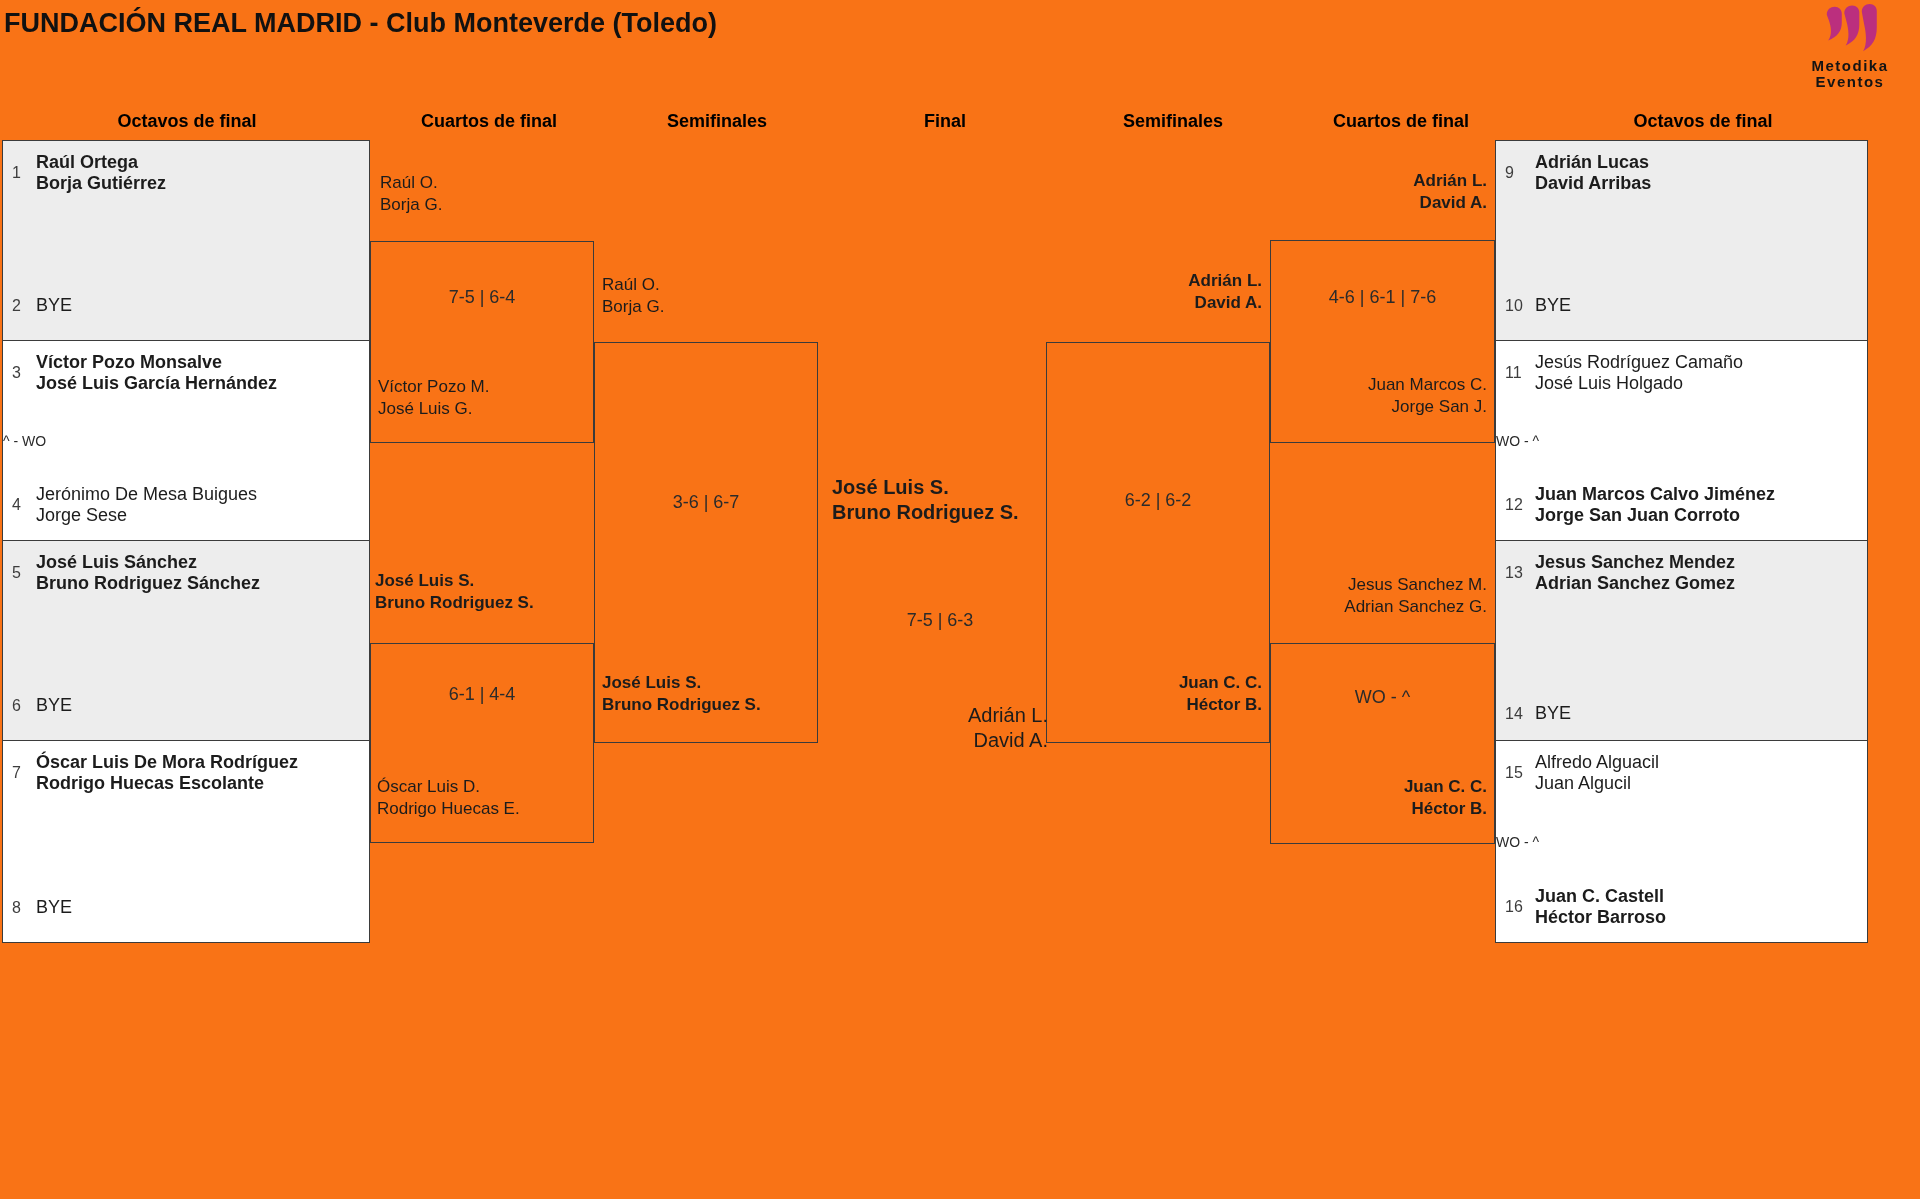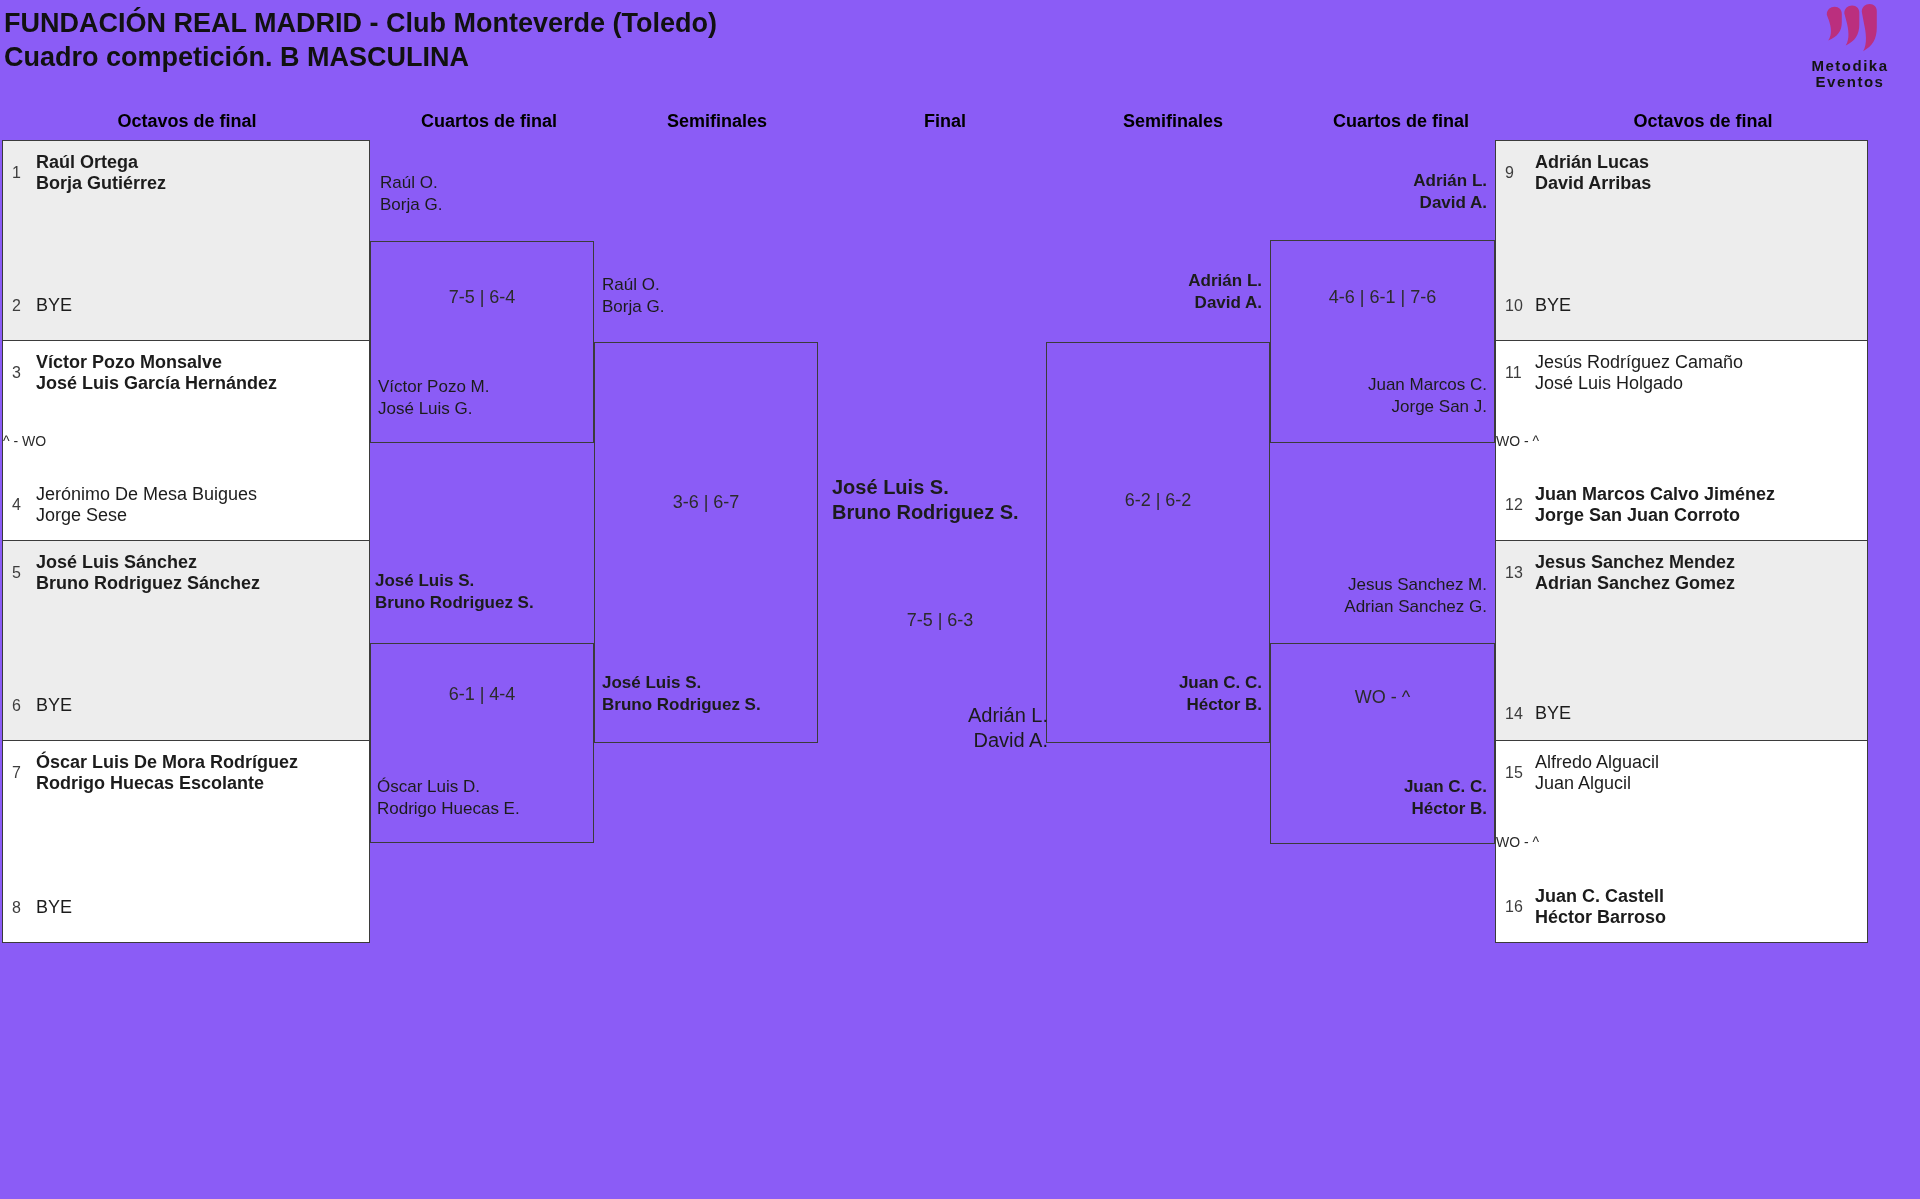--- a/index.html
+++ b/index.html
@@ -1,17 +1,17 @@
 <!DOCTYPE html>
 <html><head>
 <meta charset="utf-8">
 <style>
   html,body{margin:0;padding:0;background:#fff;}
   .canvas{
-    position:relative;width:1920px;height:1199px;background:#8b5cf6;overflow:hidden;
+    position:relative;width:1920px;height:1199px;background:#f97316;overflow:hidden;
     font-family:"Liberation Sans", sans-serif;color:#1c1c1c;
   }
   .title-block{position:absolute;left:4px;top:6px;}
   .title-line{font-size:27px;line-height:34px;font-weight:700;color:#111;}
   
   .logo{position:absolute;left:1796px;top:4px;width:108px;text-align:center;}
   .logo svg{display:inline-block;}
   .brand{font-size:15px;line-height:16px;font-weight:700;letter-spacing:1.5px;color:#141414;}
   
   .round-header{position:absolute;top:111px;width:240px;margin-left:-120px;text-align:center;
@@ -39,21 +39,20 @@
   .score{position:absolute;text-align:center;font-size:18px;color:#2b2b2b;}
   .final-label{font-size:20px;line-height:25px;}
 </style>
 </head>
 <body>
 
 <div class="canvas">
 
   <div class="title-block">
     <div class="title-line">FUNDACIÓN REAL MADRID - Club Monteverde (Toledo)</div>
-    <div class="title-line">Cuadro competición. B MASCULINA</div>
   </div>
 
   <div class="logo">
     <span>
       <svg width="58" height="50" viewBox="0 0 150 140" xmlns="http://www.w3.org/2000/svg">
         <path fill="#bb2f7e" d="M10,30 C10,16 20,8 32,8 C44,8 52,16 52,28 L52,52 C52,76 40,92 14,102 C26,85 22,64 16,46 Z"></path>
         <path fill="#bb2f7e" d="M59,26 C59,12 69,4 81,4 C93,4 101,12 101,24 L101,58 C101,86 89,104 63,116 C75,97 71,71 65,48 Z"></path>
         <path fill="#bb2f7e" d="M108,22 C108,8 118,0 130,0 C142,0 150,8 150,20 L150,66 C150,98 138,118 112,132 C124,111 120,81 114,54 Z"></path>
       </svg>
     </span>

